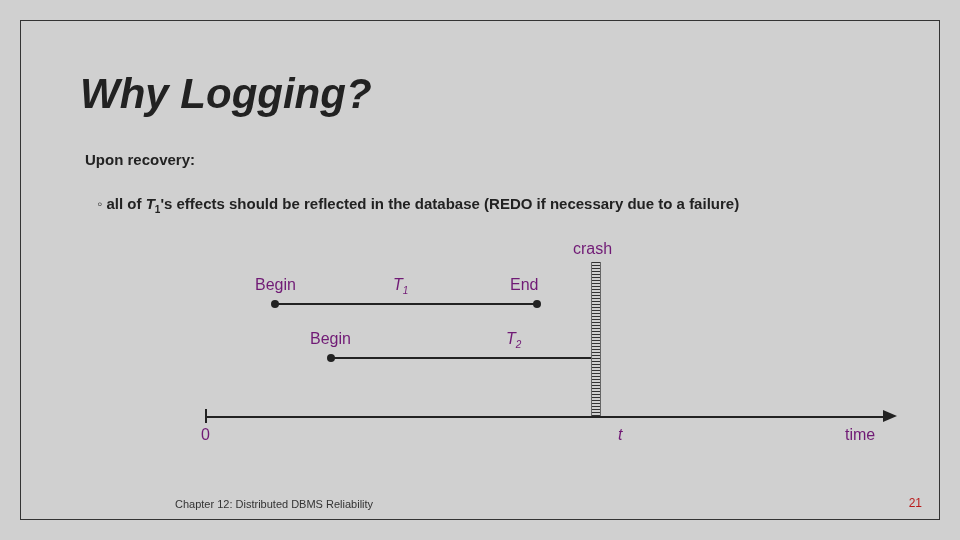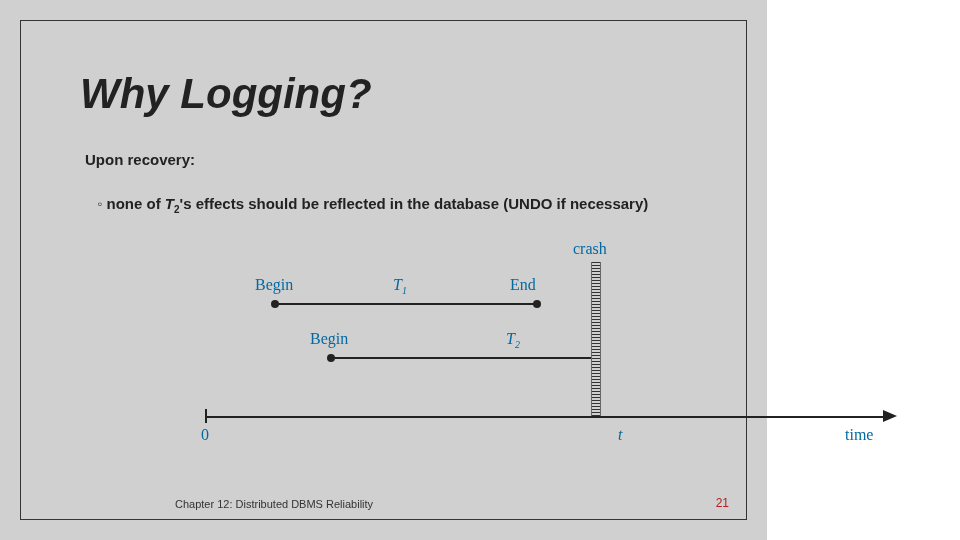--- a/index.html
+++ b/index.html
@@ -6,21 +6,21 @@
     margin: 0;
     padding: 0;
     width: 960px;
     height: 540px;
     font-family: Arial, Helvetica, sans-serif;
     background: #fff;
     color: #222;
   }
   .stage {
     position: relative;
-    width: 767px;
+    width: 960px;
     height: 540px;
     background: #d0d0d0;
     box-sizing: border-box;
   }
   .inner-border {
     position: absolute;
     left: 20px;
     top: 20px;
     right: 20px;
     bottom: 20px;
@@ -71,22 +71,21 @@
   .diagram {
     position: absolute;
     left: 85px;
     top: 240px;
     width: 800px;
     height: 230px;
   }
   .dlabel {
     position: absolute;
     font-size: 16px;
-    color: #0369a1;
-    font-family: Liberation Serif, serif;
+    color: #701a75;
   }
   .dlabel.axis {
     font-size: 16px;
   }
   .dlabel.italic {
     font-style: italic;
   }
   .dlabel .sub {
     font-size: 10px;
     vertical-align: sub;
@@ -164,24 +163,24 @@
 <body>
 
 <div class="stage">
   <div class="inner-border"></div>
 
   <div class="title">Why Logging?</div>
 
   <div class="body-text">
     <div class="intro">Upon recovery:</div>
 
-
     <div class="bullet">
-      <span>none of </span><span class="tvar">T</span><span class="sub">2</span><span>'s effects should be reflected in the database (UNDO if necessary)</span>
+      <span>all of </span><span class="tvar">T</span><span class="sub">1</span><span>'s effects should be reflected in the database (REDO if necessary due to a failure)</span>
     </div>
+
   </div>
 
   <div class="diagram">
 
     <div class="dlabel" style="left:488px; top:0px; font-weight:normal;">crash</div>
 
     <div class="dlabel" style="left:170px; top:36px;">Begin</div>
     <div class="dlabel italic" style="left:308px; top:36px;">
       <span>T</span><span class="sub">1</span>
     </div>

